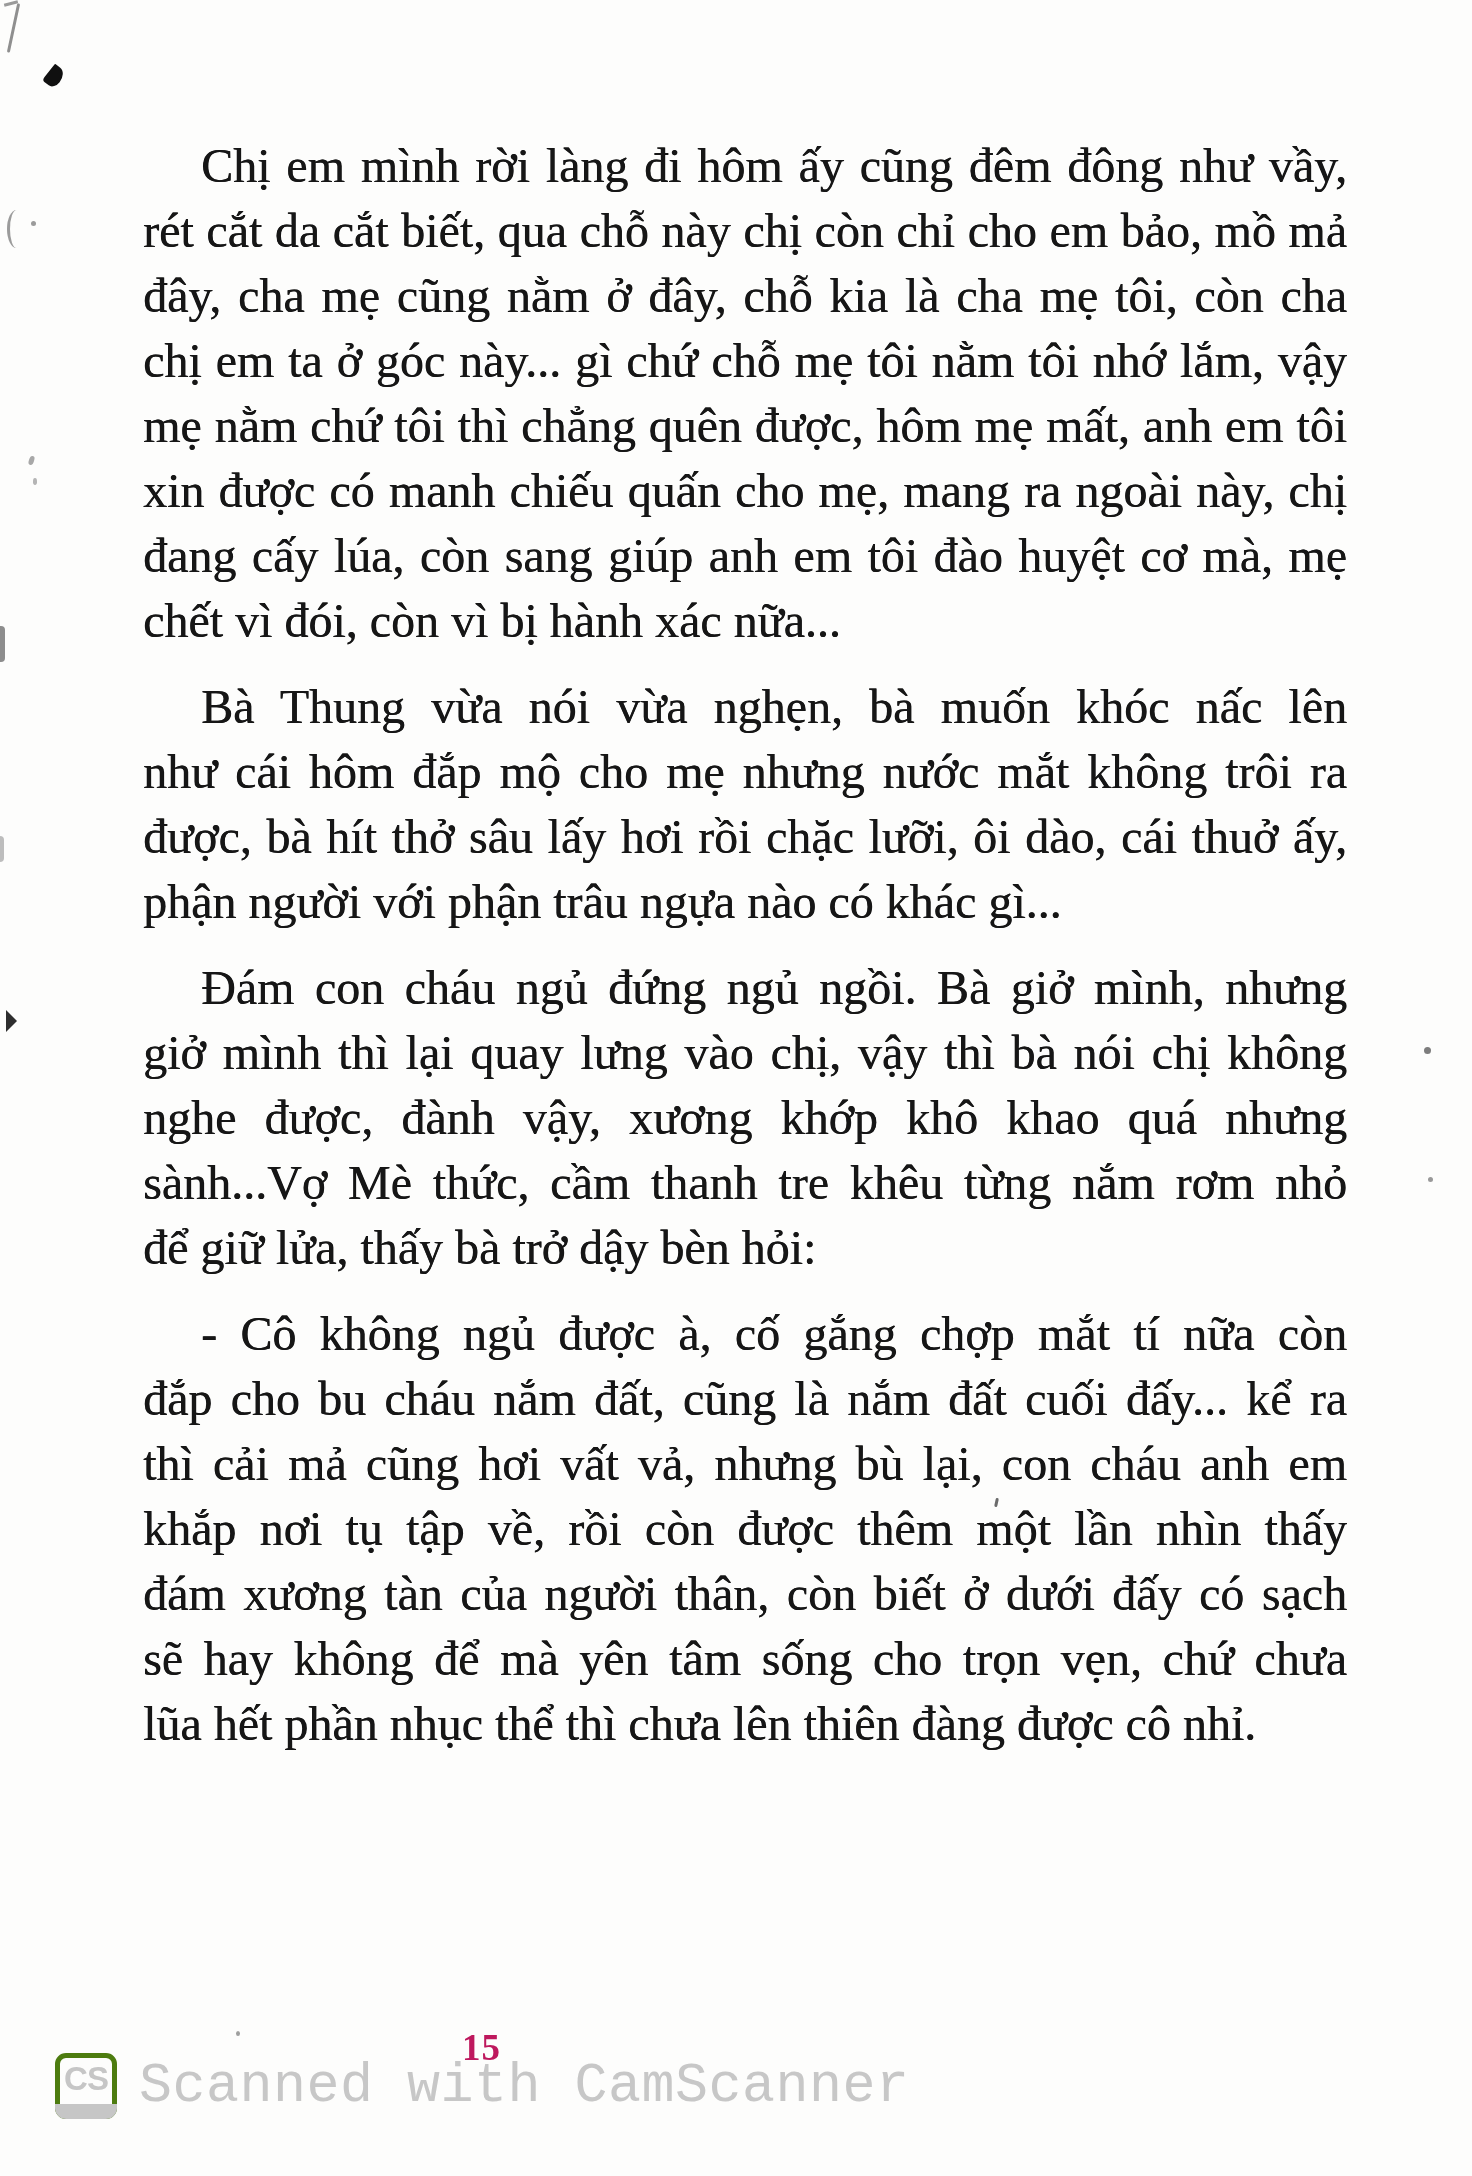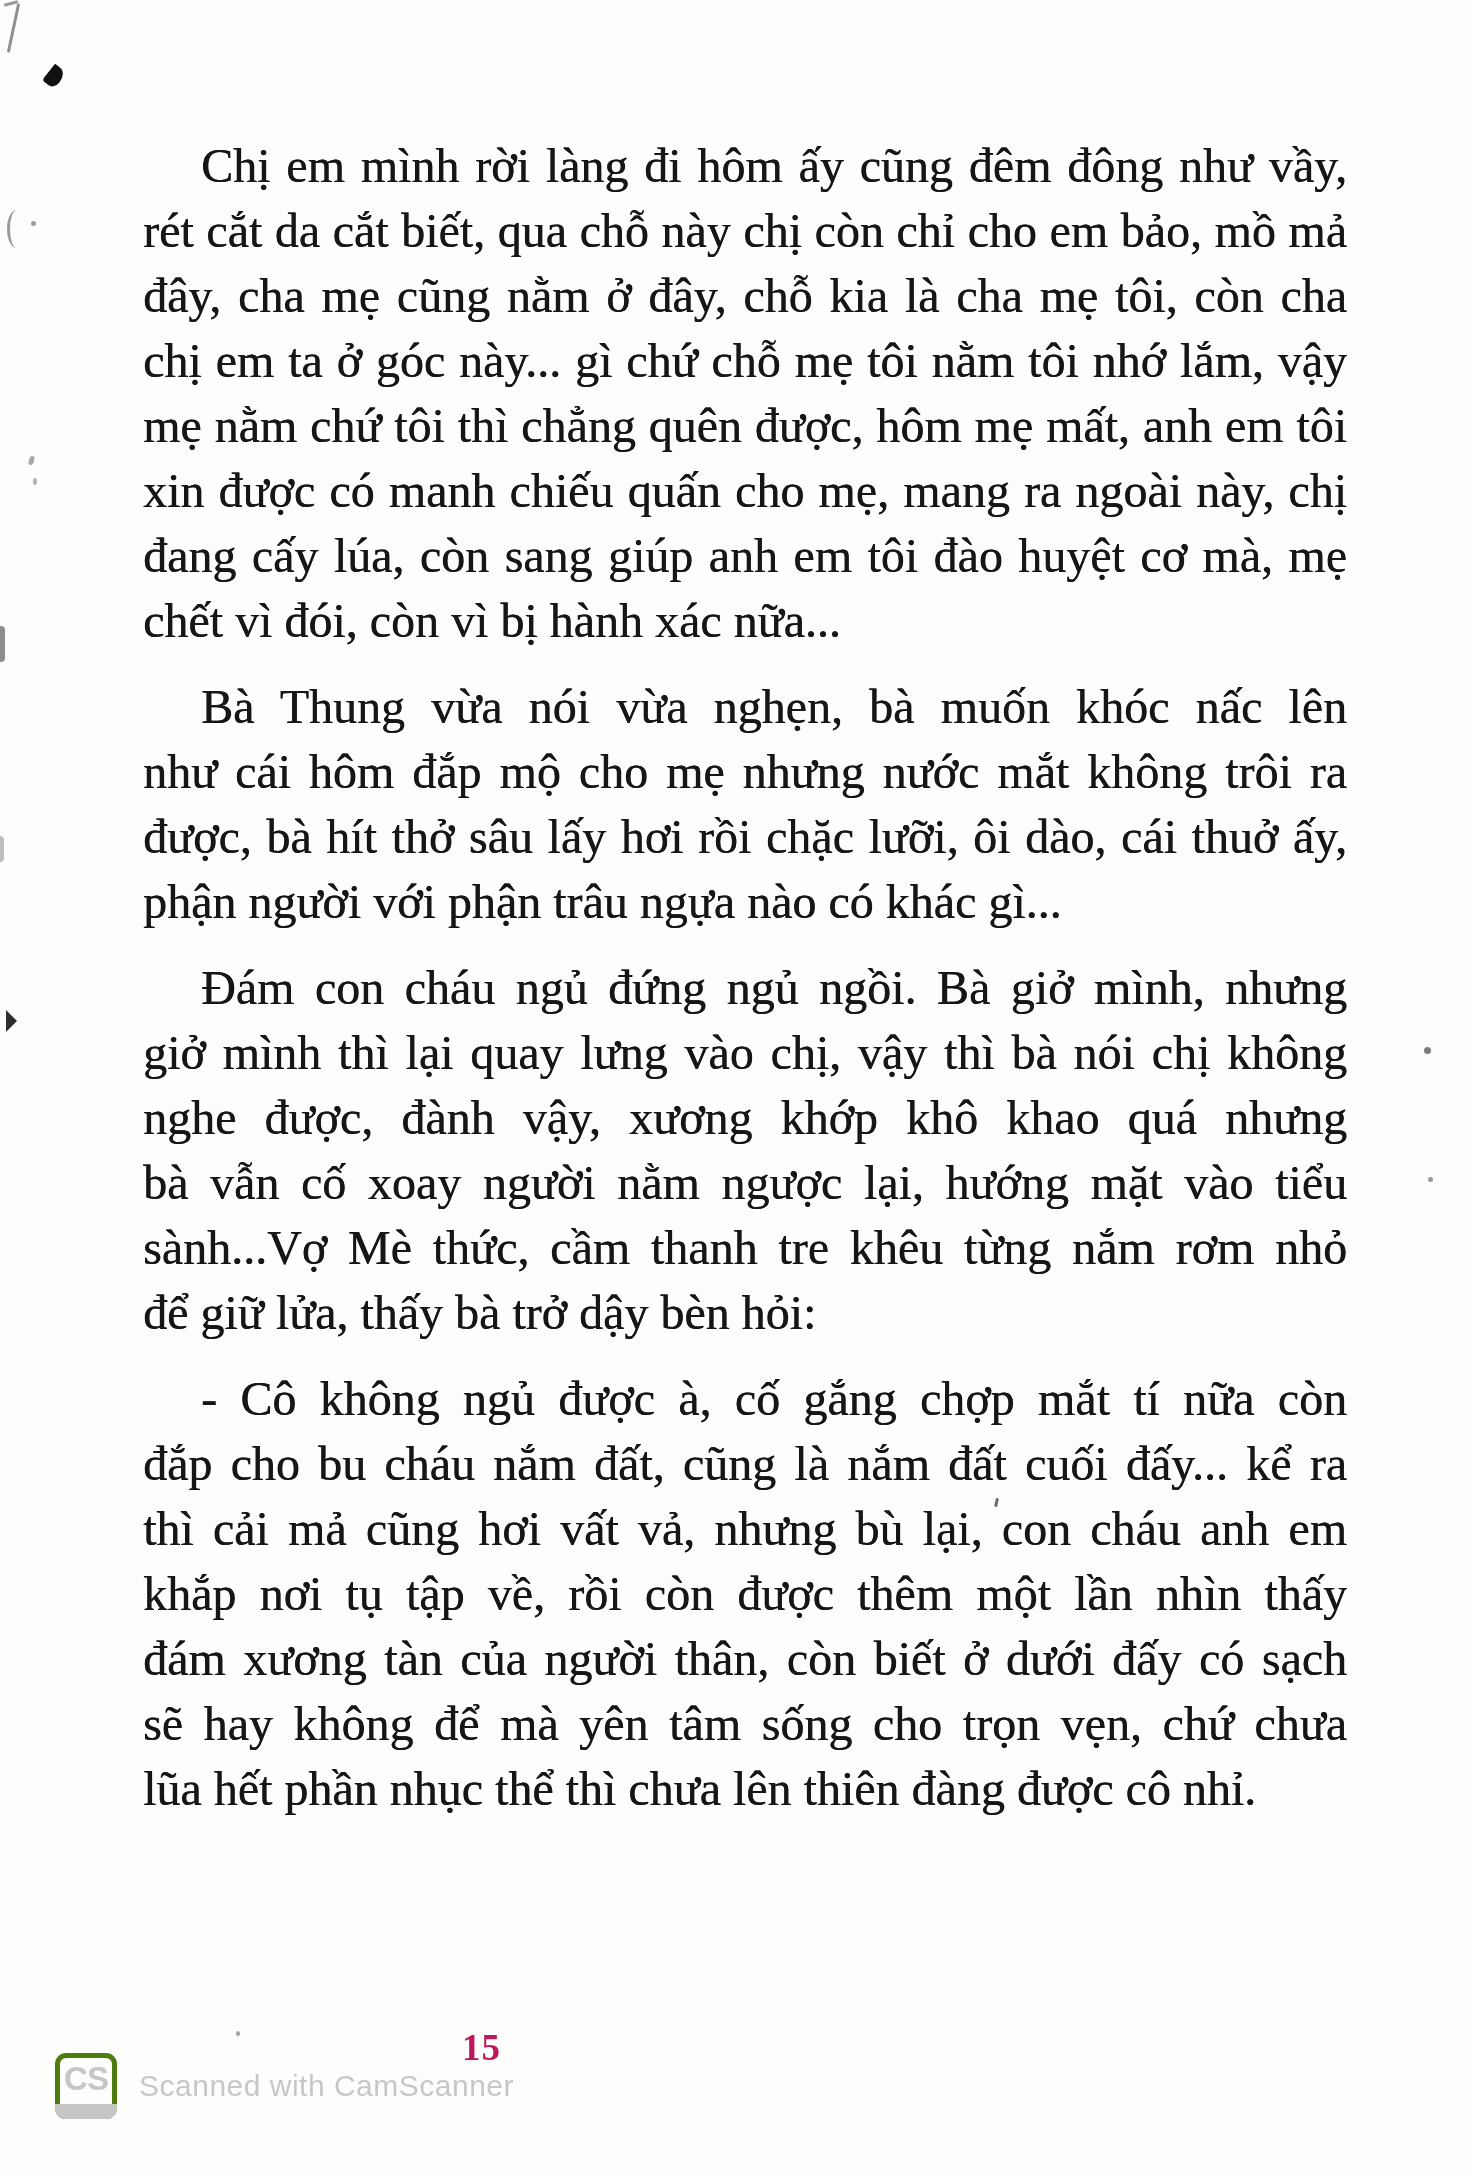--- a/index.html
+++ b/index.html
@@ -71,22 +71,22 @@
     margin-top: 1px;
   }
   .cs-logo .cs-bar {
     position: absolute;
     left: -5px; right: -5px; bottom: -5px;
     height: 15px;
     background: #c6c6c6;
     border-radius: 0 0 11px 11px;
   }
   .wm-text {
-    font-family: Liberation Sans, sans-serif;
-    font-size: 30px;
+    font-family: Liberation Mono, monospace;
+    font-size: 55px;
     color: #c7c7c7;
     letter-spacing: 0.5px;
     white-space: nowrap;
   }
 
   
   .artifact { position: absolute; pointer-events: none; }
   .a-slash   { left: 12px; top: 3px;   width: 3px;  height: 50px; background: #8f8f8f; transform: rotate(12deg); border-radius: 2px; }
   .a-hook    { left: 4px;  top: 2px;   width: 14px; height: 3px;  background: #9a9a9a; transform: rotate(-14deg); }
   .a-comma   { left: 47px; top: 66px;  width: 15px; height: 21px; background: #101010; border-radius: 10% 90% 70% 30%; transform: rotate(38deg); }
@@ -141,21 +141,20 @@
       <div class="line first">Bà Thung vừa nói vừa nghẹn, bà muốn khóc nấc lên</div>
       <div class="line">như cái hôm đắp mộ cho mẹ nhưng nước mắt không trôi ra</div>
       <div class="line">được, bà hít thở sâu lấy hơi rồi chặc lưỡi, ôi dào, cái thuở ấy,</div>
       <div class="line plast">phận người với phận trâu ngựa nào có khác gì...</div>
     </div>
 
     <div class="para">
       <div class="line first">Đám con cháu ngủ đứng ngủ ngồi. Bà giở mình, nhưng</div>
       <div class="line">giở mình thì lại quay lưng vào chị, vậy thì bà nói chị không</div>
       <div class="line">nghe được, đành vậy, xương khớp khô khao quá nhưng</div>
-      <div class="line">bà vẫn cố xoay người nằm ngược lại, hướng mặt vào tiểu</div>
       <div class="line">sành...Vợ Mè thức, cầm thanh tre khêu từng nắm rơm nhỏ</div>
       <div class="line plast">để giữ lửa, thấy bà trở dậy bèn hỏi:</div>
     </div>
 
     <div class="para">
       <div class="line first">- Cô không ngủ được à, cố gắng chợp mắt tí nữa còn</div>
       <div class="line">đắp cho bu cháu nắm đất, cũng là nắm đất cuối đấy... kể ra</div>
       <div class="line">thì cải mả cũng hơi vất vả, nhưng bù lại, con cháu anh em</div>
       <div class="line">khắp nơi tụ tập về, rồi còn được thêm một lần nhìn thấy</div>
       <div class="line">đám xương tàn của người thân, còn biết ở dưới đấy có sạch</div>

